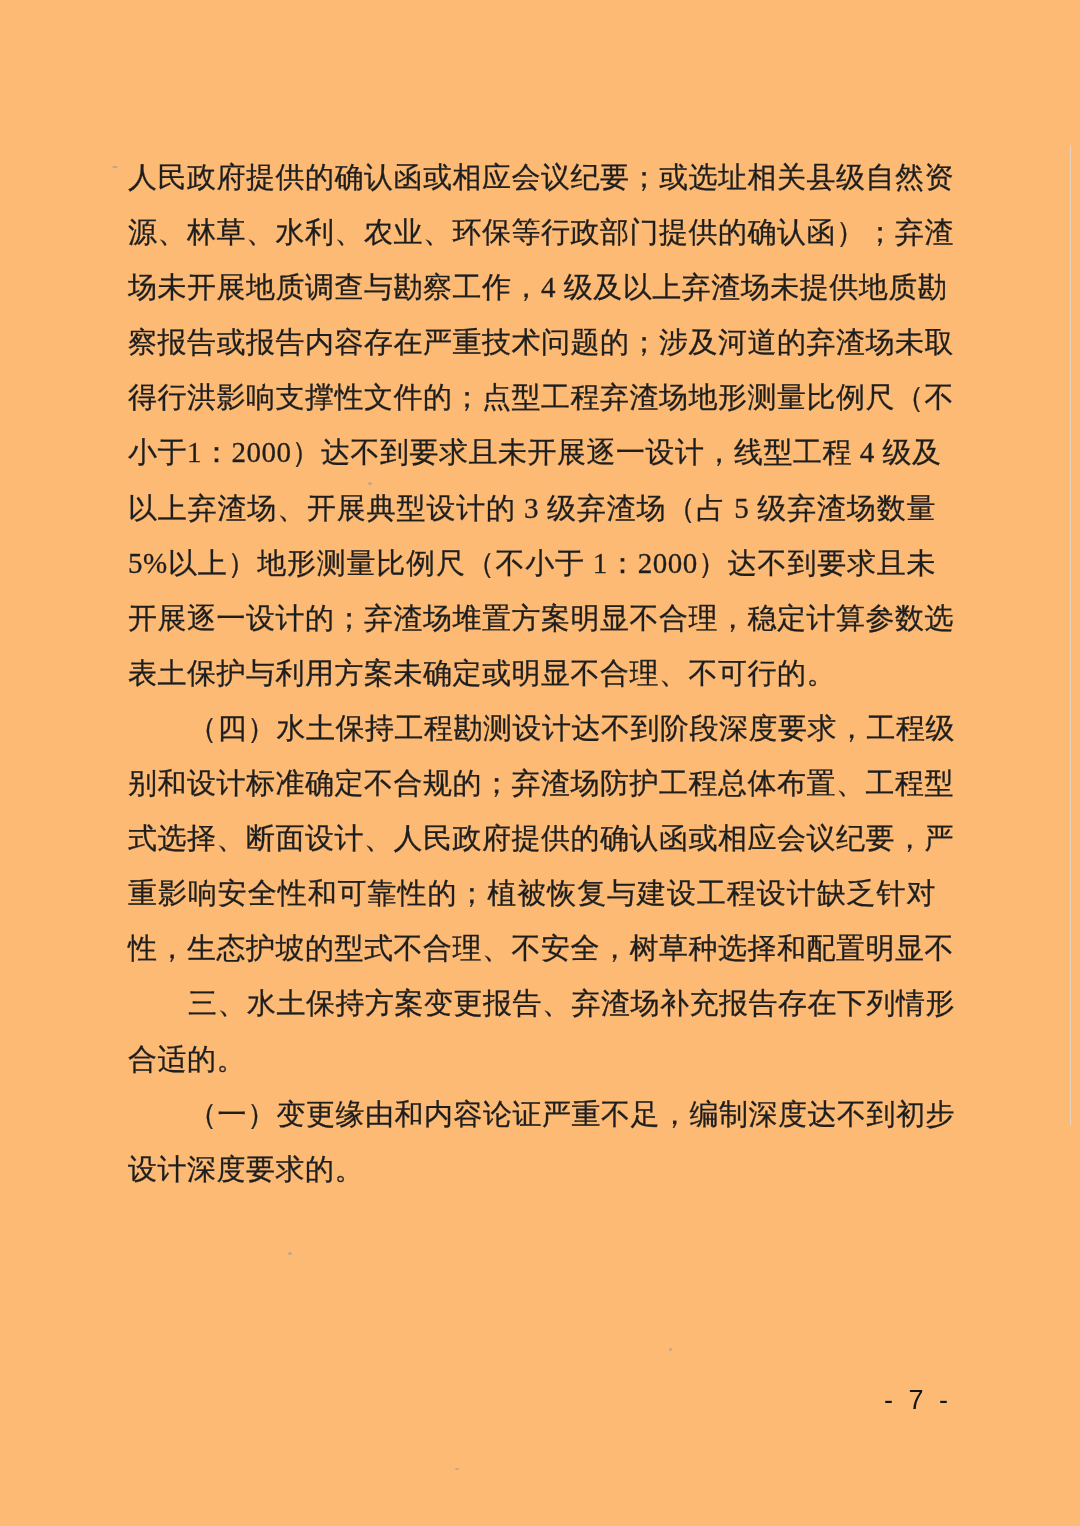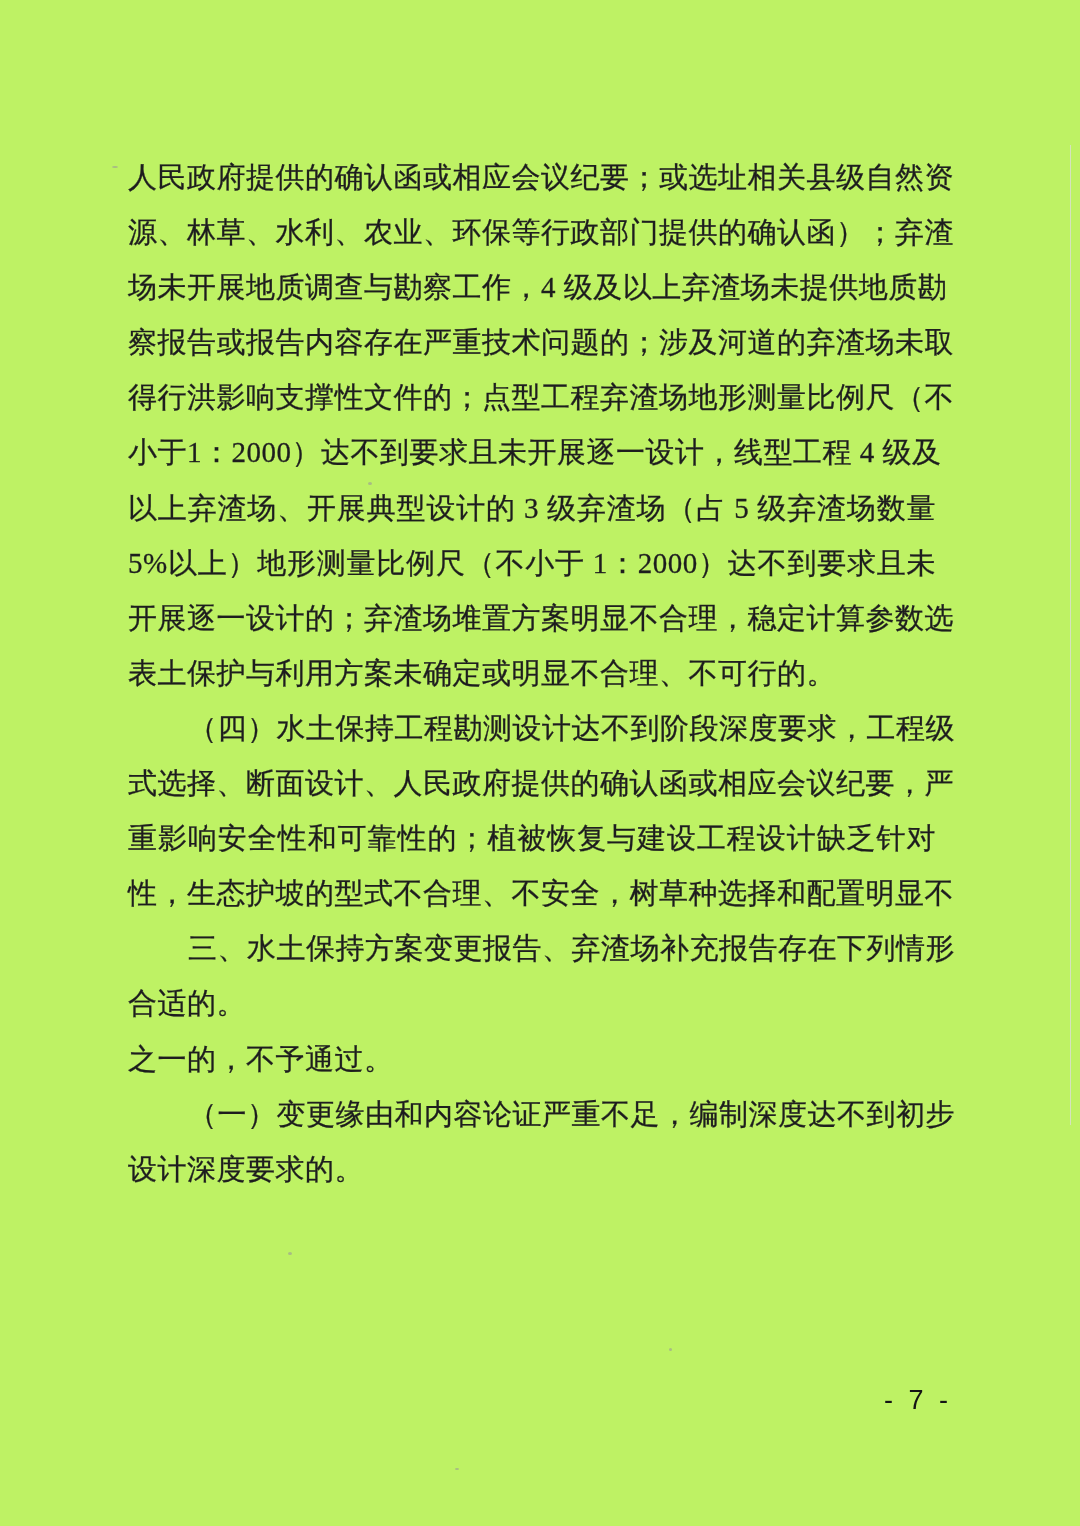--- a/index.html
+++ b/index.html
@@ -4,21 +4,21 @@
 <style>
   html, body {
     margin: 0;
     padding: 0;
     background: #ffffff;
   }
   .page {
     position: relative;
     width: 1080px;
     height: 1526px;
-    background: #bef264;
+    background: #fdba74;
     overflow: hidden;
     font-family: "Liberation Serif", serif;
   }
   .text-block {
     position: absolute;
     left: 128px;
     top: 150px;
     width: 808px;
   }
   .line {
@@ -86,27 +86,27 @@
     <div class="line">察报告或报告内容存在严重技术问题的；涉及河道的弃渣场未取</div>
     <div class="line">得行洪影响支撑性文件的；点型工程弃渣场地形测量比例尺（不</div>
     <div class="line">小于1：2000）达不到要求且未开展逐一设计，线型工程 4 级及</div>
     <div class="line">以上弃渣场、开展典型设计的 3 级弃渣场（占 5 级弃渣场数量</div>
     <div class="line">5%以上）地形测量比例尺（不小于 1：2000）达不到要求且未</div>
     <div class="line">开展逐一设计的；弃渣场堆置方案明显不合理，稳定计算参数选</div>
 
     <div class="line end">表土保护与利用方案未确定或明显不合理、不可行的。</div>
 
     <div class="line indent">（四）水土保持工程勘测设计达不到阶段深度要求，工程级</div>
+    <div class="line">别和设计标准确定不合规的；弃渣场防护工程总体布置、工程型</div>
     <div class="line">式选择、断面设计、人民政府提供的确认函或相应会议纪要，严</div>
     <div class="line">重影响安全性和可靠性的；植被恢复与建设工程设计缺乏针对</div>
     <div class="line">性，生态护坡的型式不合理、不安全，树草种选择和配置明显不</div>
     <div class="line indent">三、水土保持方案变更报告、弃渣场补充报告存在下列情形</div>
 
     <div class="line end">合适的。</div>
-    <div class="line end">之一的，不予通过。</div>
 
     <div class="line indent">（一）变更缘由和内容论证严重不足，编制深度达不到初步</div>
     <div class="line end">设计深度要求的。</div>
   </div>
 
   <div class="page-number">- 7 -</div>
 
   <div class="scan-line"></div>
   <div class="speck s1"></div>
   <div class="speck s2"></div>

